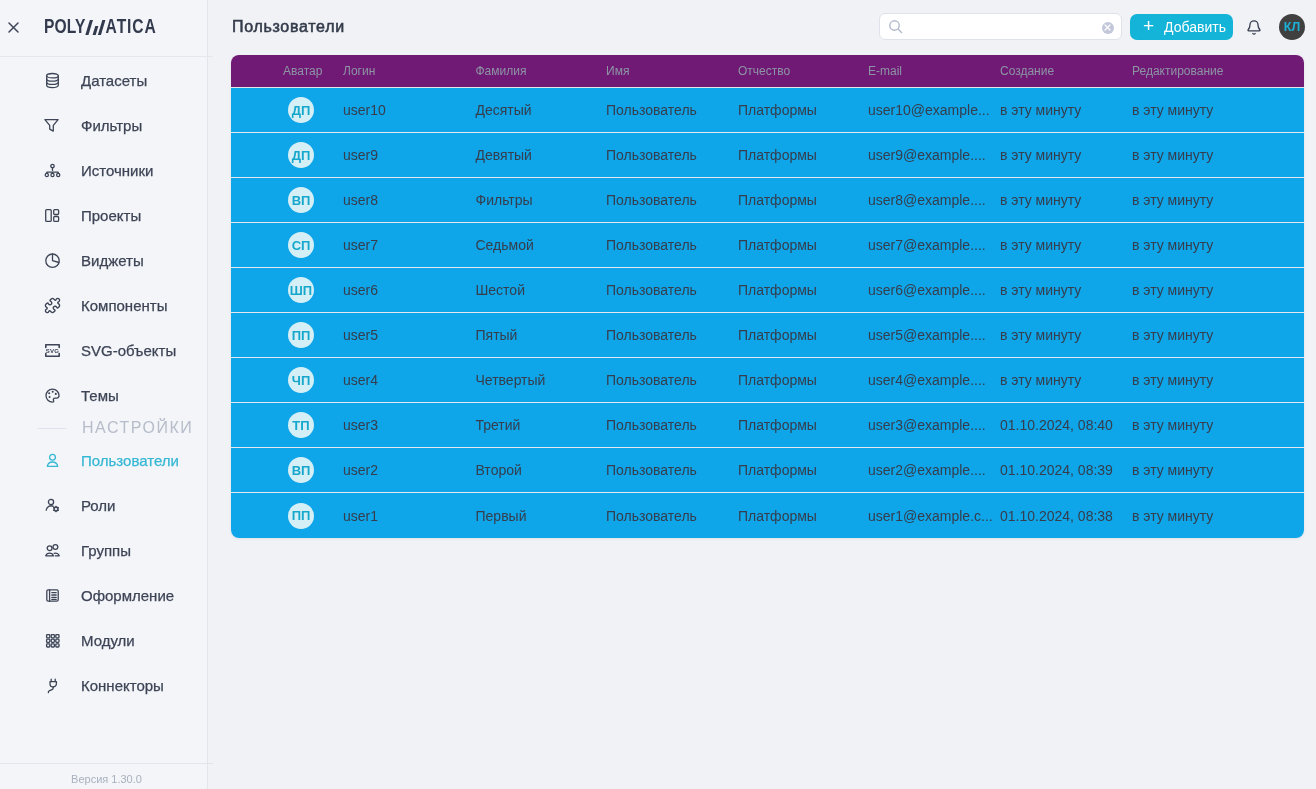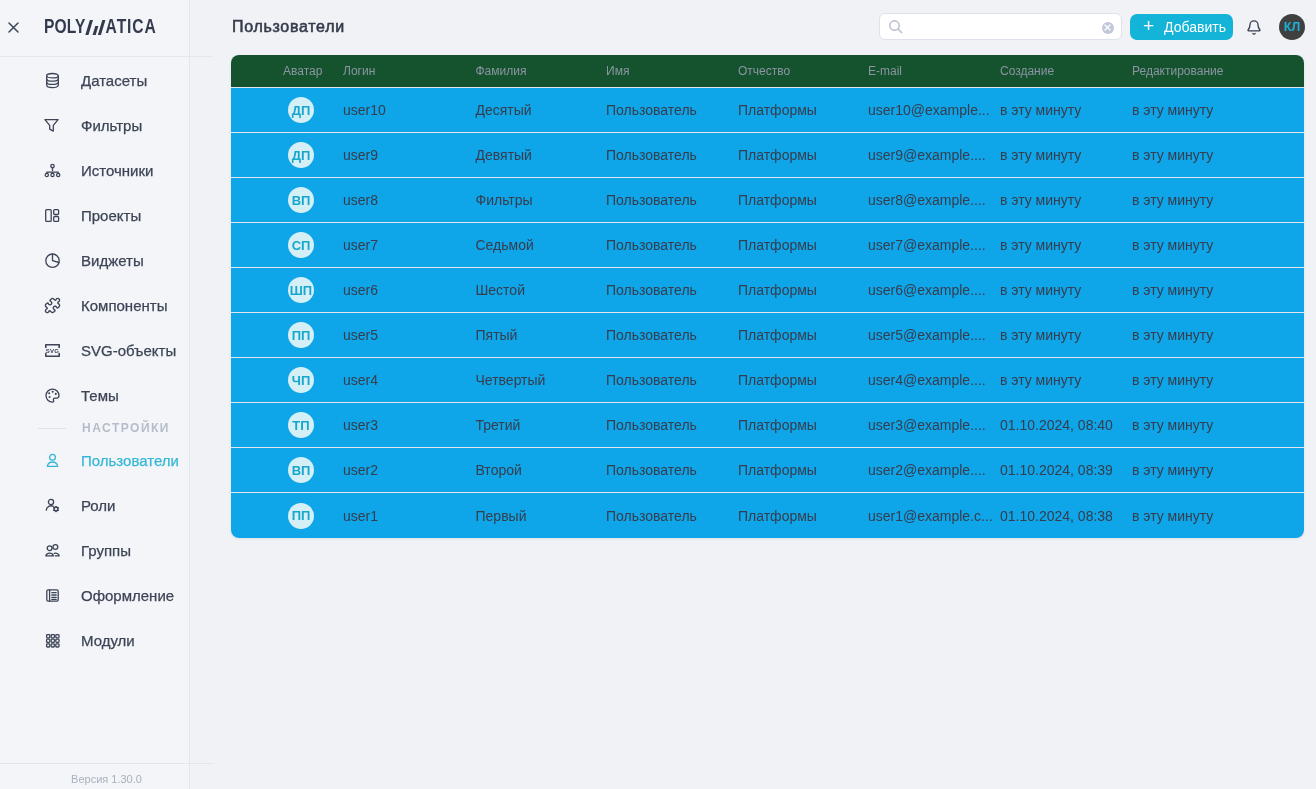--- a/index.html
+++ b/index.html
@@ -1,41 +1,41 @@
 <!DOCTYPE html>
 <html lang="ru"><head>
 <meta charset="utf-8">
 <title>Пользователи</title>
 <style>
   * { margin:0; padding:0; box-sizing:border-box; }
   html,body { width:1316px; height:789px; overflow:hidden; }
   body { font-family:"Liberation Sans", sans-serif; background:#f0f2f6; position:relative; }
 
   
-  .sidebar { position:absolute; left:0; top:0; width:190px; height:789px;
+  .sidebar { position:absolute; left:0; top:0; width:208px; height:789px;
     background:#f3f5f8; border-right:1px solid #e2e5ec; }
   .sb-head { position:absolute; left:0; top:0; width:213px; height:57px;
     border-bottom:1px solid #e4e7ee; }
   .sb-close { position:absolute; left:8px; top:22px; width:11px; height:11px; }
   .logo { position:absolute; left:44px; top:15px; width:170px; height:22px;
     font-weight:bold; font-size:20px; letter-spacing:0.2px; color:#333a4e;
     transform:scaleX(0.78); transform-origin:left center; white-space:nowrap; }
   .logo .bar { display:inline-block; width:3.6px; background:#333a4e;
     transform:skewX(-21deg); }
   .logo .b1 { height:14.5px; margin:0 2.2px 0 3px; vertical-align:-1.5px; }
   .logo .b2 { height:9px;  margin:0 2.2px; vertical-align:-1.5px; }
   .logo .b3 { height:14.5px; margin:0 3px 0 2.2px; vertical-align:-1.5px; }
   .menu { position:absolute; left:0; top:58px; width:213px;padding-left:38px; }
   .mi { height:45px; display:flex; align-items:center; }
   .mi .ic { width:17px; height:17px; margin-left:6px; flex:0 0 auto; }
   .mi .lb { margin-left:20px; font-size:15px; color:#3d4456; -webkit-text-stroke:0.25px #3d4456; }
   .mi.active .lb { color:#35b7d5; -webkit-text-stroke:0.25px #35b7d5; }
   .sec { height:20px; position:relative; display:flex; align-items:center; }
   .sec .ln { position:absolute; left:0; top:10px; width:28px; height:1px; background:#dfe2ea; }
-  .sec .tx { margin-left:44px; font-size:12px; font-weight:bold; letter-spacing:1.5px; color:#b6bcc9;text-align:center; }
+  .sec .tx { margin-left:44px; font-size:16px; font-weight:normal; letter-spacing:1.5px; color:#b6bcc9;text-align:center; }
   .version { position:absolute; left:0; top:763px; width:213px; height:26px;
     border-top:1px solid #e2e5ec; text-align:center; font-size:11px; color:#a9b0bf;
     line-height:30px; }
 
   
   .title { position:absolute; left:232px; top:18px; font-size:16px; font-weight:normal; -webkit-text-stroke:0.55px #343b4a; letter-spacing:0.7px; color:#343b4a; }
   .search { position:absolute; left:879px; top:13px; width:243px; height:27px;
     background:#fff; border:1px solid #dfe2ea; border-radius:6px; }
   .search .mag { position:absolute; left:8px; top:5px; }
   .search .clr { position:absolute; right:7.5px; top:7.5px; width:12px; height:12px; border-radius:50%;
@@ -45,21 +45,21 @@
     display:flex; align-items:center; justify-content:flex-start; padding-left:13px; gap:10px; }
   .btn-add .plus { font-size:19px; font-weight:normal; margin-top:-2px; }
   .bell { position:absolute; left:1246px; top:19px; }
   .avatar-top { position:absolute; left:1279px; top:14px; width:26px; height:26px; border-radius:50%;
     background:#404040; color:#1cb0d6; font-size:12.5px; font-weight:bold;
     display:flex; align-items:center; justify-content:center; }
 
   
   .card { position:absolute; left:231px; top:55px; width:1073px; height:483px;
     background:#fff; border-radius:8px; box-shadow:0 1px 3px rgba(40,50,80,0.08); }
-  .thead { height:33px; background:#14532d; border-bottom:1px solid #e3e6ed;
+  .thead { height:33px; background:#701a75; border-bottom:1px solid #e3e6ed;
     border-radius:8px 8px 0 0; display:grid; align-items:center;
     grid-template-columns:112px 132.5px 130.5px 132px 130px 132px 132px 1fr;
     font-size:12px; color:#8d95a5; }
   .thead > div:first-child { padding-left:52px; }
   .trow { height:45px; border-bottom:1px solid #e4e7f0; display:grid; align-items:center;
     grid-template-columns:112px 132.5px 130.5px 132px 130px 132px 132px 1fr;
     font-size:14px; color:#363d4c; background:#0ea5e9; }
   .trow:last-child { border-bottom:none; border-radius:0 0 8px 8px; }
   .av { width:26px; height:26px; border-radius:50%; margin-left:57px;
     background:#d5eff6; color:#16a7cd; font-size:13px; font-weight:bold;
@@ -185,20 +185,28 @@
             <rect x="11.8" y="2.6" width="3.2" height="3.2" rx=".8"></rect>
             <rect x="2.6" y="7.2" width="3.2" height="3.2" rx=".8"></rect>
             <rect x="7.2" y="7.2" width="3.2" height="3.2" rx=".8"></rect>
             <rect x="11.8" y="7.2" width="3.2" height="3.2" rx=".8"></rect>
             <rect x="2.6" y="11.8" width="3.2" height="3.2" rx=".8"></rect>
             <rect x="7.2" y="11.8" width="3.2" height="3.2" rx=".8"></rect>
             <rect x="11.8" y="11.8" width="3.2" height="3.2" rx=".8"></rect>
           </g>
         </svg>
         <div class="lb">Модули</div>
+      </div>
+      <div class="mi">
+        <svg class="ic" width="17" height="17" viewBox="0 0 17 17" stroke="#3d4456" stroke-width="1.3" stroke-linecap="round" stroke-linejoin="round">
+          <path d="M7.2 2.2 v2.4 M11.2 2.2 v2.4" fill="none"></path>
+          <path d="M6 4.6 h6.4 v2.2 a3.2 3.2 0 0 1 -6.4 0 Z" fill="none"></path>
+          <path d="M9.2 10 v1.3 c0 2-3.4 1.4-4.4 2.8 -.6.8-.4 1.6-.4 1.6" fill="none"></path>
+        </svg>
+        <div class="lb">Коннекторы</div>
       </div>
     </div>
   <div class="version">Версия 1.30.0</div>
 </div>
 
 <div class="title">Пользователи</div>
 <div class="search">
   <svg class="mag" width="16" height="16" viewBox="0 0 16 16" fill="none" stroke="#b3bacd" stroke-width="1.4">
     <circle cx="6.5" cy="6.5" r="4.7"></circle>
       <line x1="10" y1="10" x2="14" y2="14"></line>

